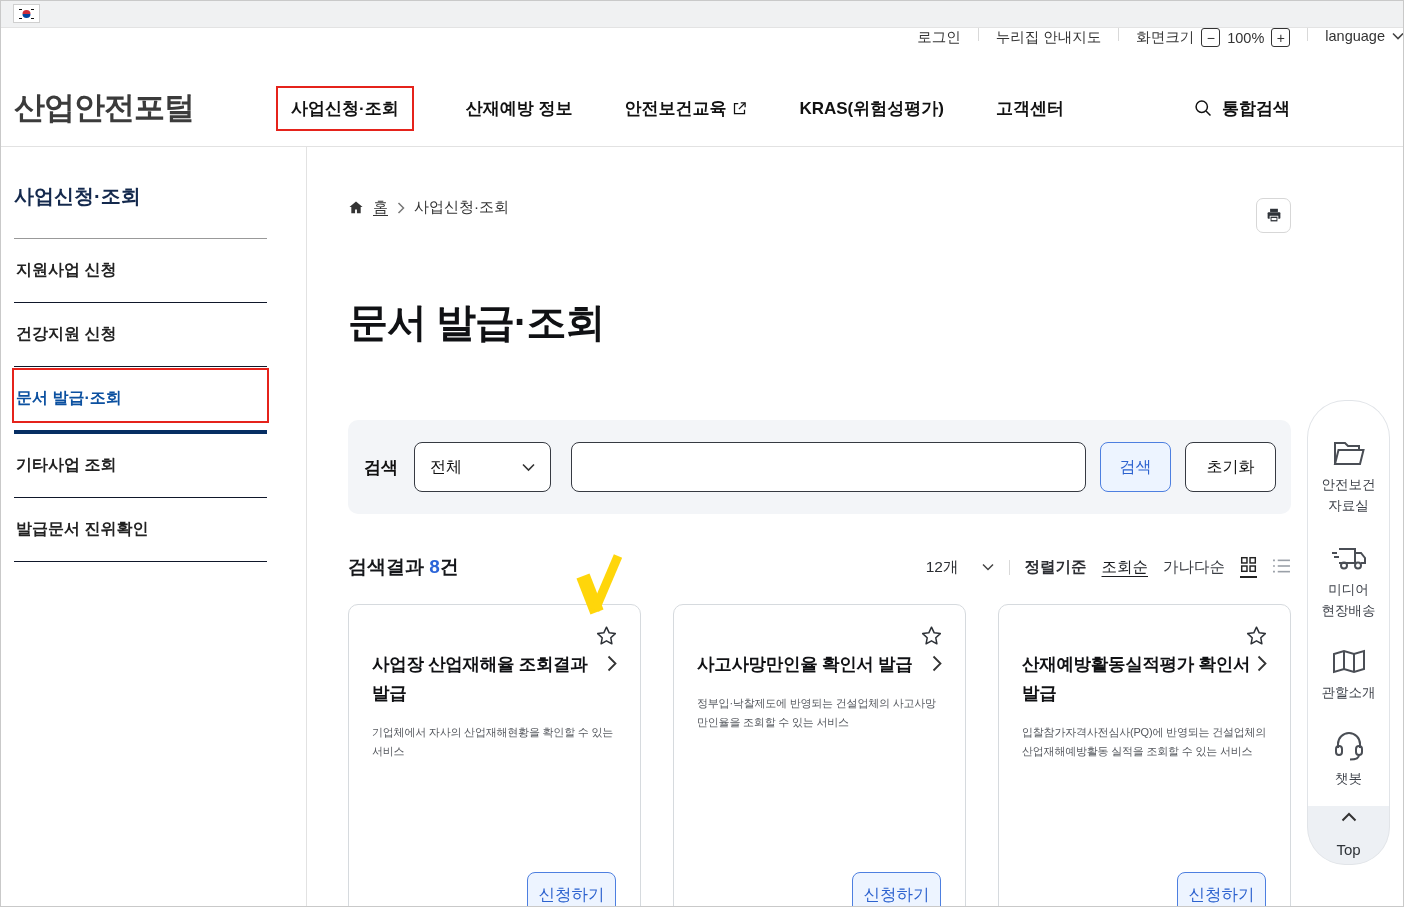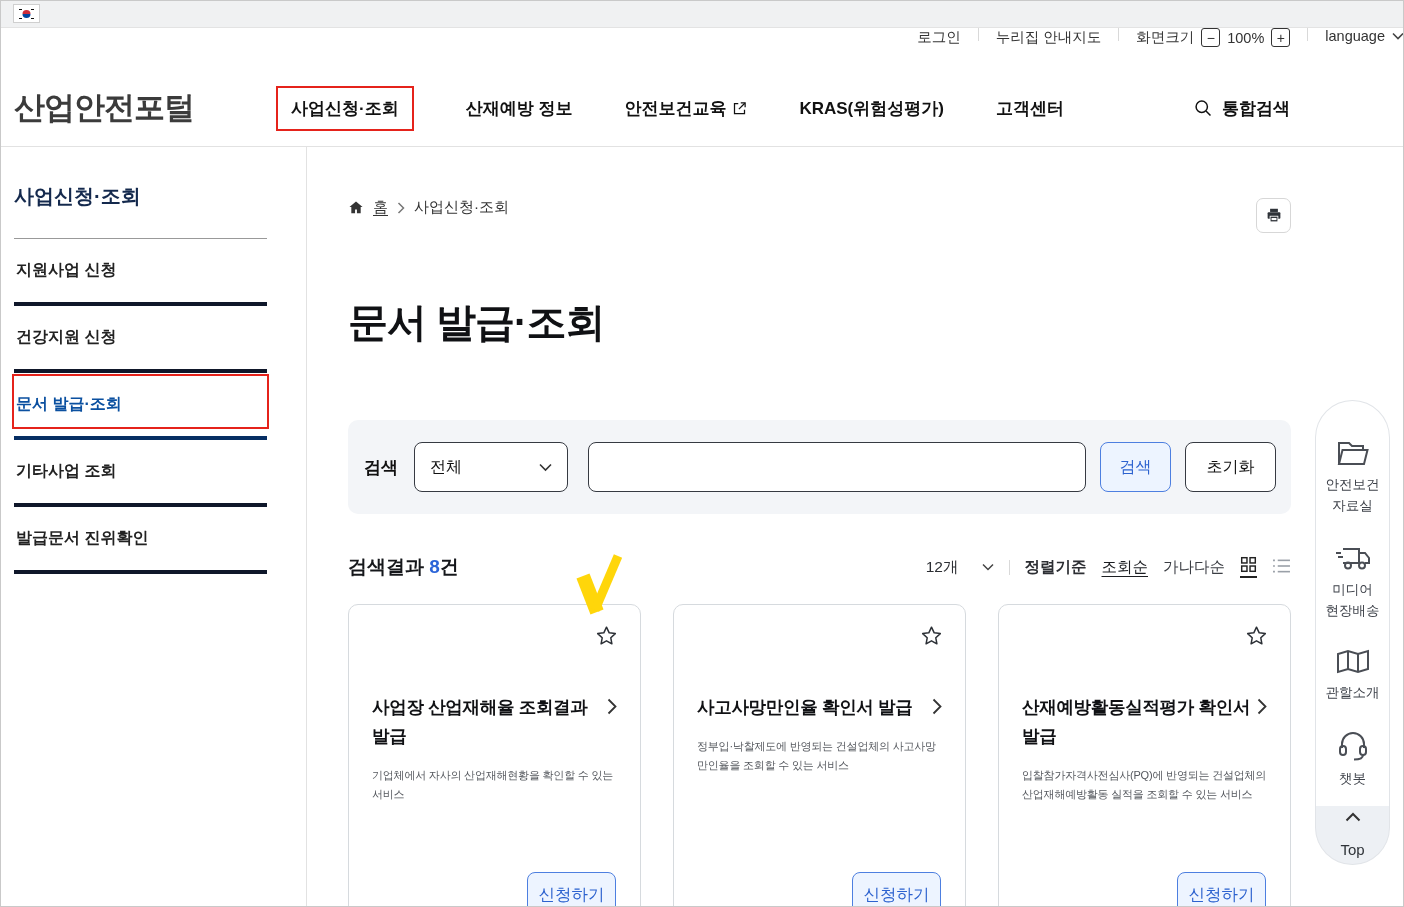--- a/index.html
+++ b/index.html
@@ -34,42 +34,42 @@
   .nav-item.annotated { border:2px solid #e5231b; padding:9px 13px; }
   .header-search { margin-left:auto; display:flex; align-items:center; gap:9px; font-size:17px;
     font-weight:700; cursor:pointer; }
 
   
   .layout { display:flex; height:760px; }
   .sidebar { width:307px; border-right:1px solid #e2e2e2; padding:36px 39px 0 14px; flex-shrink:0; }
   .side-title { font-size:20px; font-weight:700; color:#14294d; padding-bottom:28px;
     border-bottom:1px solid #999; }
   .side-item { position:relative; padding:21px 2px; font-size:16px; font-weight:700; color:#222;
-    border-bottom:4px solid #0f172a; cursor:pointer; }
+    border-bottom:1px solid #0f172a; cursor:pointer; }
   .side-item.active { color:#0b50a0; border-bottom:4px solid #062e63; }
   .side-item.active .red-box { position:absolute; left:-2px; right:-2px; top:1px; bottom:7px;
     border:2px solid #e5231b; pointer-events:none; }
 
   .content { flex:1; padding:51px 113px 0 41px; position:relative; }
 
   
   .crumb-row { display:flex; align-items:flex-start; justify-content:space-between; }
   .breadcrumb { display:flex; align-items:center; gap:9px; font-size:15px; color:#333; }
   .crumb-home { text-decoration:underline; text-underline-offset:3px; cursor:pointer; }
   .crumb-sep { color:#888; display:flex; }
   .print-btn { width:35px; height:35px; border:1px solid #d7d7d7; border-radius:7px; background:#fff;
     display:flex; align-items:center; justify-content:center; cursor:pointer; }
 
   .page-title { margin-top:62px; font-size:40px; font-weight:800; color:#101114; letter-spacing:-1px; }
 
   
   .search-panel { margin-top:70px; height:94px; background:#f3f5f8; border-radius:10px;
     display:flex; align-items:center; padding:0 15px; }
   .sp-label { font-size:17px; font-weight:700; margin:0 16px 0 1px; }
-  .sp-select { width:154px; height:50px; background:#fff; border:1.5px solid #363a42; border-radius:8px;
+  .sp-select { width:137px; height:50px; background:#fff; border:1.5px solid #363a42; border-radius:8px;
     display:flex; align-items:center; justify-content:space-between; padding:0 15px; font-size:16px;
     cursor:pointer; flex-shrink:0; }
   .sp-input { flex:1; height:50px; margin-left:20px; background:#fff; border:1.5px solid #363a42;
     border-radius:8px; padding:0 14px; font-size:16px; font-family:inherit; outline:none; }
   .btn { height:50px; border-radius:8px; font-size:16px; font-family:inherit; cursor:pointer; }
   .sp-search { width:71px; margin-left:14px; background:#edf4ff; border:1.5px solid #4d7fe0; color:#2c62cf; }
   .sp-reset { width:91px; margin-left:14px; background:#fff; border:1.5px solid #363a42; color:#111; }
 
   
   .results-row { margin-top:40px; display:flex; align-items:center; }
@@ -82,33 +82,33 @@
   .sort-opt { cursor:pointer; color:#3a3d43; }
   .sort-opt.active { text-decoration:underline; text-underline-offset:4px; color:#1b1d21; }
   .view-btn { display:flex; align-items:center; cursor:pointer; padding-bottom:3px; }
   .view-btn.active { border-bottom:2px solid #222; }
 
   
   .cards-row { margin-top:24px; display:flex; gap:32px; }
   .card { width:293px; height:340px; background:#fff; border:1px solid #d6dade; border-radius:10px;
     position:relative; padding:22px 23px; flex-shrink:0; }
   .star-btn { position:absolute; top:19px; right:21px; cursor:pointer; }
-  .card-title-row { margin-top:66px; display:flex; justify-content:space-between; gap:4px; cursor:pointer; }
+  .card-title-row { margin-top:23px; display:flex; justify-content:space-between; gap:4px; cursor:pointer; }
   .card-title { font-size:17.5px; font-weight:700; color:#101114; line-height:1.65; letter-spacing:-0.3px; }
   .card-chevron { margin-top:5px; flex-shrink:0; }
   .card-desc { margin-top:15px; font-size:11px; color:#55585e; line-height:1.75; letter-spacing:-0.2px; }
   .apply-btn { position:absolute; right:24px; bottom:26px; width:89px; height:45px;
     background:#edf4ff; border:1.5px solid #4d7fe0; color:#2c62cf; border-radius:8px;
     font-size:16.5px; font-family:inherit; cursor:pointer; }
 
   
   .check-annot { position:absolute; left:573px; top:550px; z-index:40; pointer-events:none; }
 
   
-  .quick-rail { position:absolute; right:14px; top:400px; width:75px; z-index:30; }
+  .quick-rail { position:absolute; right:14px; top:400px; width:83px; z-index:30; }
   .rail-main { background:#fff; border:1px solid #e1e4e8; border-bottom:none;
     border-radius:38px 38px 0 0; padding:38px 4px 16px; display:flex; flex-direction:column;
     align-items:center; gap:27px; }
   .rail-item { display:flex; flex-direction:column; align-items:center; gap:8px; cursor:pointer; }
   .rail-label { font-size:13.5px; color:#3e424a; text-align:center; white-space:pre-line; line-height:1.55; }
   .rail-top { background:#edf0f4; border:1px solid #e1e4e8; border-top:none;
     border-radius:0 0 38px 38px; height:59px; display:flex; flex-direction:column; align-items:center;
     justify-content:center; gap:19px; font-size:15px; color:#2f3338; cursor:pointer; }
 
   svg { display:block; }

